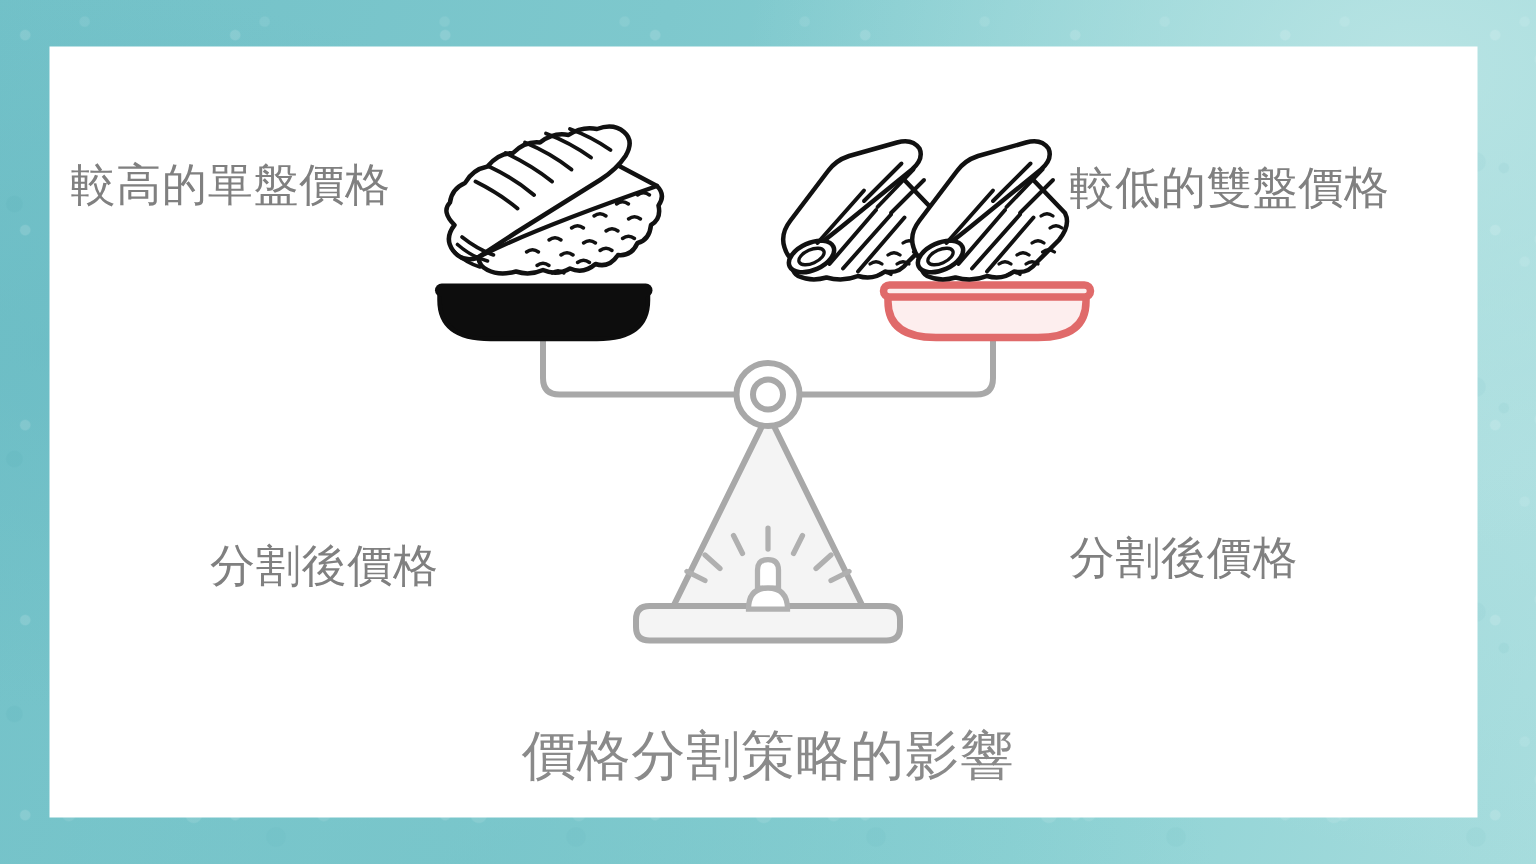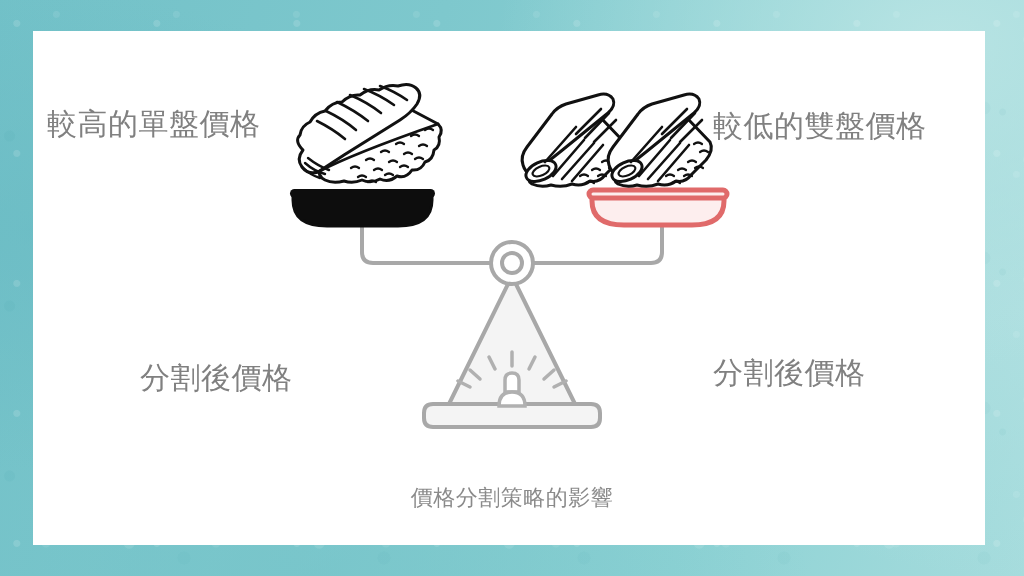--- a/index.html
+++ b/index.html
@@ -72,21 +72,21 @@
   #label-left-top   { left: 47px;  top: 109px; }
   #label-right-top  { left: 713px; top: 111px; }
   #label-left-bot   { left: 140px; top: 363px; }
   #label-right-bot  { left: 713px; top: 344px; margin-top: 14px; }
   #caption {
     position: absolute;
     left: 0; right: 0;
     top: 487px;
     text-align: center;
     color: #8a8a8a;
-    font-size: 22px;
+    font-size: 36px;
     line-height: 1;
     letter-spacing: .5px;
   }
 
   
   #scale-svg {
     position: absolute;
     left: 0;
     top: 0;
     width: 1024px;

